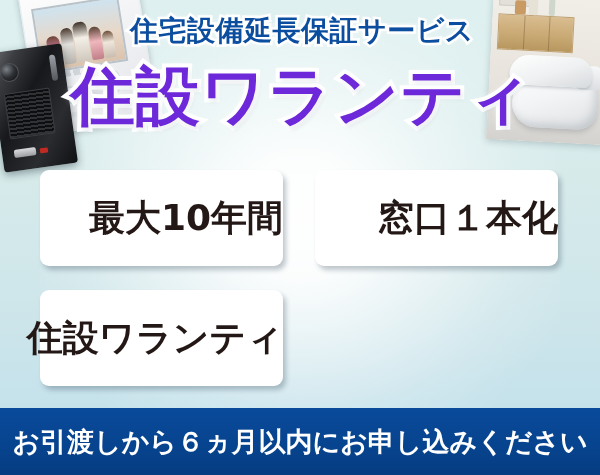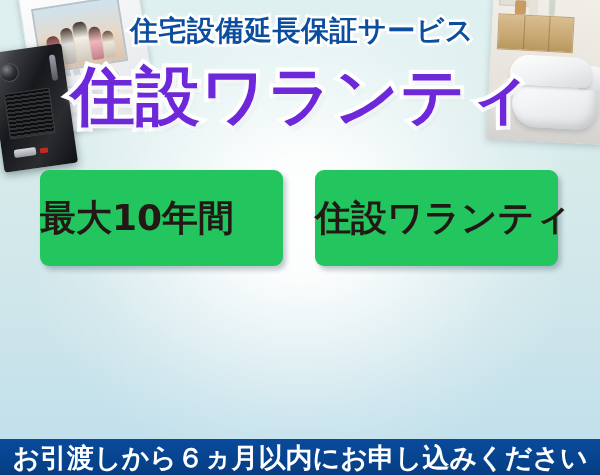--- a/index.html
+++ b/index.html
@@ -277,43 +277,43 @@
     left: 40px;
     top: 170px;
     width: 518px;
     display: grid;
     grid-template-columns: 243px 243px;
     grid-template-rows: 96px 96px;
     column-gap: 32px;
     row-gap: 24px;
   }
   .feature-box {
-    background: #22c55e;
+    background: #ffffff;
     border-radius: 9px;
     box-shadow: 3px 4px 5px rgba(45,70,85,0.30);
     display: flex;
     align-items: center;
-    justify-content: flex-start;
+    justify-content: flex-end;
   }
   .feature-label {
     font-family: "DejaVu Sans", "Liberation Sans", sans-serif;
     font-weight: bold;
     font-size: 36px;
     line-height: 1;
     color: #231815;
     letter-spacing: 0px;
     white-space: nowrap;
   }
 
   
   .footer-bar {
     position: absolute;
     left: 0; right: 0;
     bottom: 0;
-    height: 36px;
+    height: 67px;
     background: linear-gradient(180deg, #0a4a9b 0%, #07448f 55%, #063c80 100%);
     display: flex;
     align-items: center;
     justify-content: center;
   }
   .footer-text {
     font-family: "DejaVu Sans", "Liberation Sans", sans-serif;
     font-weight: bold;
     font-size: 27px;
     line-height: 1;
@@ -372,20 +372,23 @@
   <div class="headline-wrap">
     <div class="subtitle">住宅設備延長保証サービス</div>
     <div class="maintitle">住設ワランティ</div>
   </div>
 
   <div class="features">
     <div class="feature-box">
       <span class="feature-label">最大10年間</span>
     </div>
     <div class="feature-box">
+      <span class="feature-label">窓口１本化</span>
+    </div>
+    <div class="feature-box">
       <span class="feature-label">住設ワランティ</span>
     </div>
   </div>
 
   <div class="footer-bar">
     <span class="footer-text">お引渡しから６ヵ月以内にお申し込みください</span>
   </div>
 
 </div>
 

